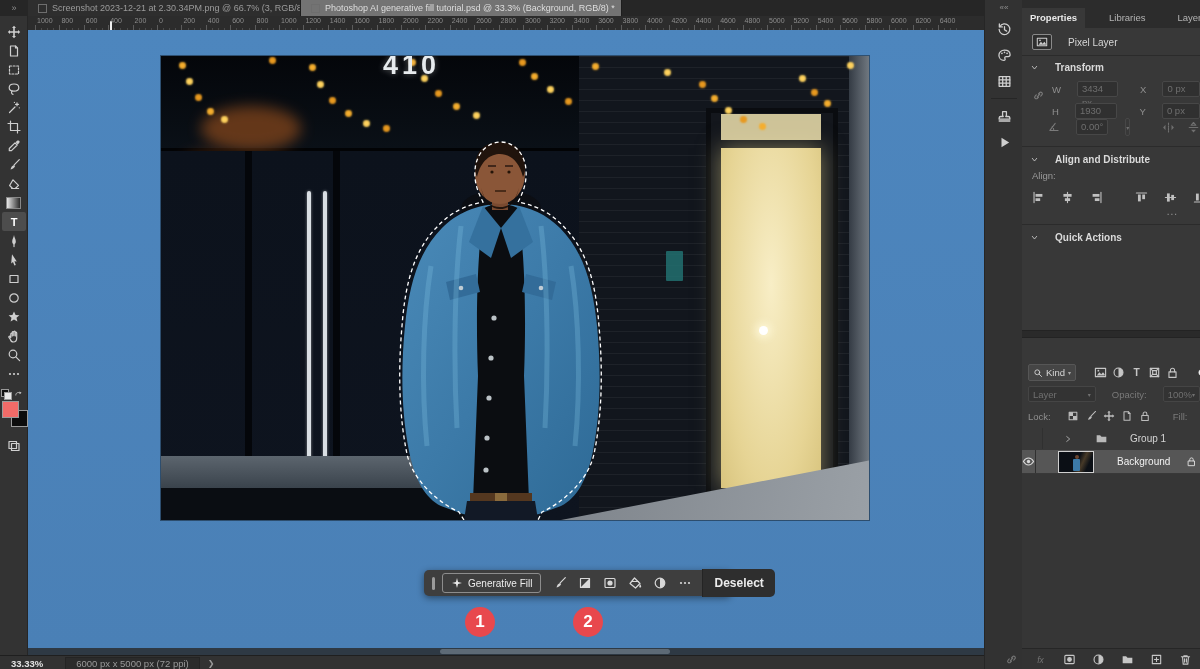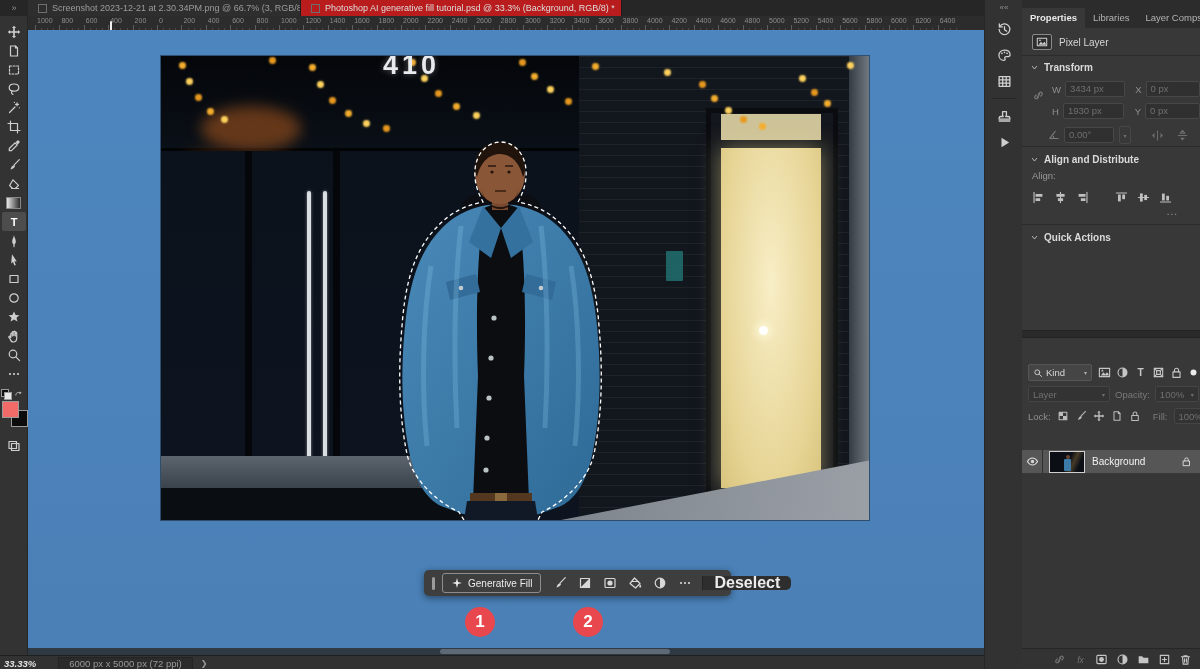--- a/index.html
+++ b/index.html
@@ -9,21 +9,21 @@
   .ic{display:inline-block;vertical-align:middle;flex:none;}
   .ic *{stroke:currentColor;fill:none;stroke-width:1.2;stroke-linecap:round;stroke-linejoin:round;}
   .ic .f{fill:currentColor;stroke:none;}
   .ic text{fill:currentColor;stroke:none;font-family:"Liberation Sans",sans-serif;}
 
   
   #tabbar{position:absolute;left:0;top:0;width:1200px;height:16px;background:#262626;display:flex;align-items:stretch;}
   #tabbar .chevrons{width:28px;text-align:center;font-size:9px;color:#8f8f8f;line-height:16px;}
   .doc-tab{display:flex;align-items:center;gap:5px;padding:0 10px;font-size:9px;color:#9b9b9b;background:#2e2e2e;border-right:1px solid #1d1d1d;white-space:nowrap;overflow:hidden;}
   .doc-tab .closebox{width:7px;height:7px;border:1px solid #6e6e6e;flex:none;}
-  .doc-tab.active{background:#b91c1c;color:#dedede;}
+  .doc-tab.active{background:#737373;color:#dedede;}
 
   
   #toolbar{position:absolute;left:0;top:16px;width:28px;height:639px;background:#333333;border-right:1px solid #262626;display:flex;flex-direction:column;align-items:center;padding-top:6px;box-sizing:border-box;}
   .tool{width:24px;height:19px;display:flex;align-items:center;justify-content:center;color:#cfcfcf;border-radius:2px;}
   .tool.selected{background:#4d4d4d;color:#fff;}
   .grad-sq{width:13px;height:10px;background:linear-gradient(90deg,#e8e8e8,#2a2a2a);border:1px solid #888;}
   #swatches{position:relative;width:26px;height:40px;margin-top:6px;}
   #swatches .mini-row{display:flex;align-items:center;gap:3px;margin-bottom:2px;}
   .mini-default{position:relative;width:10px;height:10px;}
   .mini-default .mb{position:absolute;left:0;top:0;width:6px;height:6px;background:#101010;border:1px solid #9a9a9a;}
@@ -60,42 +60,42 @@
   .ph-sign{left:222px;top:-6px;font-size:27px;letter-spacing:4px;color:#e7ebee;font-weight:bold;text-shadow:0 0 6px rgba(255,255,255,.35);}
   .ph-lights{left:0;top:0;width:3px;height:3px;border-radius:50%;}
   #person{position:absolute;left:0;top:0;}
 
   
   #taskbar{position:absolute;left:396px;top:540px;width:307px;height:26px;background:#3e3e3e;border-radius:5px;box-shadow:0 2px 7px rgba(0,0,0,.45);display:flex;align-items:center;z-index:5;}
   #taskbar .grip{width:3px;height:13px;background:#9b9b9b;border-radius:2px;margin:0 7px 0 8px;flex:none;}
   #gf-button{display:flex;align-items:center;gap:5px;height:18px;padding:0 8px;border:1px solid #8d8d8d;border-radius:3px;color:#ececec;font-size:10px;white-space:nowrap;background:transparent;}
   #taskbar .tb-icons{display:flex;align-items:center;gap:7px;margin-left:10px;color:#d8d8d8;}
   .tb-btn{width:18px;height:18px;display:flex;align-items:center;justify-content:center;border-radius:3px;}
-  #deselect-button{margin-left:8px;height:14px;display:flex;align-items:center;padding:0 11px;background:#2e2e2e;border-radius:0 5px 5px 0;border-left:1px solid #242424;color:#ececec;font-size:16px;font-weight:bold;}
+  #deselect-button{margin-left:8px;height:28px;display:flex;align-items:center;padding:0 11px;background:#2e2e2e;border-radius:0 5px 5px 0;border-left:1px solid #242424;color:#ececec;font-size:12px;font-weight:bold;}
 
   
   .badge{position:absolute;width:30px;height:30px;border-radius:50%;background:var(--badge-red,#e8484d);color:#fff;font-size:17px;font-weight:bold;display:flex;align-items:center;justify-content:center;z-index:6;}
 
   
   #hscroll{position:absolute;left:28px;top:648px;width:956px;height:7px;background:#2e3944;}
   #hscroll .handle{position:absolute;left:412px;top:1px;width:230px;height:5px;background:#5d6a76;border-radius:3px;}
   #statusbar{position:absolute;left:0;top:655px;width:984px;height:14px;background:#323232;border-top:1px solid #1f1f1f;display:flex;align-items:center;font-size:9.5px;}
-  #status-zoom{color:#e2e2e2;font-weight:bold;padding:0 8px 0 4px;font-style:italic;}
+  #status-zoom{color:#e2e2e2;font-weight:bold;padding:0 8px 0 11px;}
   #status-info{background:#2b2b2b;border:1px solid #242424;color:#9a9a9a;padding:0 10px;height:11px;line-height:11px;margin-left:14px;}
   #status-chevron{color:#9a9a9a;margin-left:8px;font-size:8px;}
 
   
   #panelstrip{position:absolute;left:984px;top:0;width:38px;height:669px;background:#323232;border-left:1px solid #262626;border-right:1px solid #262626;}
   #panelstrip .chevrons{text-align:center;font-size:8px;color:#8f8f8f;padding:3px 0;}
   .strip-btn{width:28px;height:24px;margin:2px auto;display:flex;align-items:center;justify-content:center;color:#cfcfcf;border-radius:3px;}
   .strip-sep{width:26px;height:1px;background:#262626;margin:5px auto;}
 
   
   #dock{position:absolute;left:1022px;top:0;width:178px;height:669px;background:#383838;}
-  #dock .abs{position:absolute;left:0;width:178px;box-sizing:border-box;}
+  #dock .abs{position:absolute;left:0;width:178px;box-sizing:border-box;gap:16px;}
   .panel-tabs{top:0;height:28px;background:#2c2c2c;display:flex;align-items:flex-end;}
   .panel-tab{height:20px;line-height:20px;padding:0 8px;font-size:9.5px;color:#b4b4b4;white-space:nowrap;}
   .panel-tab.active{background:#383838;color:#e8e8e8;font-weight:bold;}
   .panel-menu{margin-left:auto;margin-bottom:3px;margin-right:4px;color:#bdbdbd;}
   .dock-chevrons{position:absolute;right:4px;top:2px;font-size:8px;color:#8f8f8f;}
 
   .pixel-row{top:30px;height:24px;display:flex;align-items:center;gap:7px;padding-left:10px;font-size:10px;color:#d6d6d6;}
   .pixel-thumb{width:18px;height:14px;border:1px solid #8a8a8a;border-radius:2px;display:flex;align-items:center;justify-content:center;color:#cfcfcf;background:#2e2e2e;}
   .dock-div{height:1px;background:#2b2b2b;}
   .sec-head{display:flex;align-items:center;gap:5px;padding-left:8px;font-size:10px;font-weight:bold;color:#dadada;height:18px;}
@@ -683,21 +683,21 @@
       <span class="t-field fw">3434 px</span>
       <span style="margin-left:6px">X</span>
       <span class="t-field fx2">0 px</span>
     </div>
     <div class="abs t-row" style="top:100px">
       <span>H</span>
       <span class="t-field fw">1930 px</span>
       <span style="margin-left:7px">Y</span>
       <span class="t-field fx2">0 px</span>
     </div>
-    <div class="abs t-row" style="top:124px;padding-left:26px">
+    <div class="abs t-row" style="top:116px;padding-left:26px">
       <span id="angle-ic" class="dim"><svg class="ic" viewBox="0 0 14 14" width="12" height="12">
             <path d="M2.2 11 8.4 2.8M2.2 11h9.6M6.8 11c0-1.9-.7-3.4-1.9-4.4"></path>
           </svg></span>
       <span class="t-field" style="width:40px">0.00°</span>
       <span class="ang-dd">▾</span>
       <span class="flips" id="flips">
           <svg class="ic" viewBox="0 0 14 14" width="13" height="13">
             <path class="f" d="M3.8 4 1.2 7l2.6 3Z"></path>
             <path class="f" d="M10.2 4 12.8 7l-2.6 3Z"></path>
             <path d="M7 2.2v9.6" stroke-dasharray="1.6 1.3"></path>
@@ -833,20 +833,30 @@
               <path d="M4.8 6.3V4.6a2.2 2.2 0 0 1 4.4 0v1.7"></path>
             </svg></span>
         </span>
       <span class="dim" style="margin-left:6px">Fill:</span>
       <span class="blend-field" style="width:32px">
         <span>100%</span>
 
       </span>
     </div>
 
+    <div class="abs layer-row" style="top:428px">
+      <span class="eyebox"></span>
+      <span id="grp-chev" style="margin-left:4px;color:#b5b5b5"><svg class="ic" viewBox="0 0 14 14" width="10" height="10">
+            <path d="M5.2 3.6 9.4 7l-4.2 3.4"></path>
+          </svg></span>
+      <span id="grp-folder" style="margin:0 6px;color:#b9b9b9"><svg class="ic" viewBox="0 0 14 14" width="13" height="13">
+            <path class="f" d="M1.8 3.5h3.7L7 5h5.2v6H1.8Z"></path>
+          </svg></span>
+      <span>Group 1</span>
+    </div>
     <div class="abs layer-row selected" style="top:450px">
       <span class="eyebox" id="bg-eye">
           <svg class="ic" viewBox="0 0 14 14" width="13" height="13">
             <path d="M1.5 7C3 4.5 5 3.3 7 3.3S11 4.5 12.5 7C11 9.5 9 10.7 7 10.7 5 10.7 3 9.5 1.5 7Z"></path>
             <circle class="f" cx="7" cy="7" r="1.8"></circle>
           </svg>
         </span>
       <span class="lthumb"></span>
       <span>Background</span>
       <span class="row-lock" id="bg-lock"><svg class="ic" viewBox="0 0 14 14" width="11" height="11">

